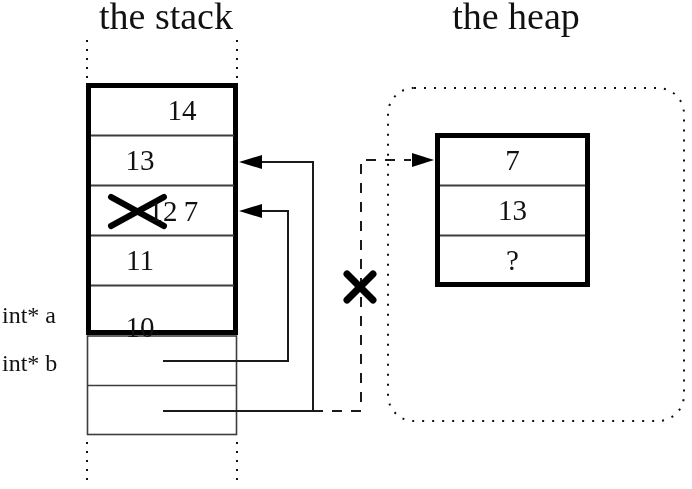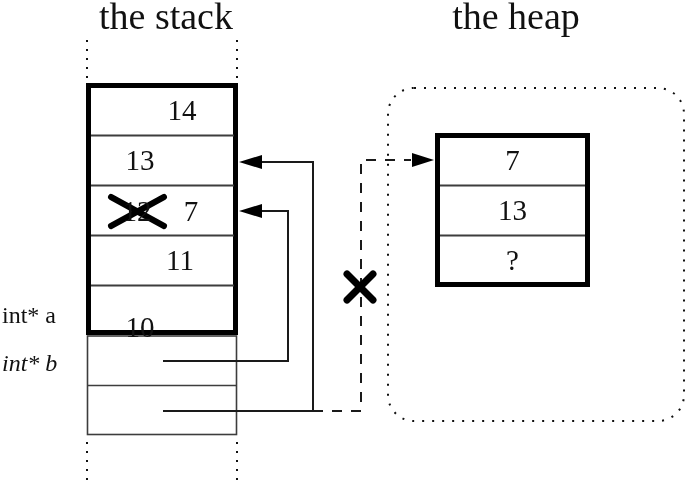--- a/index.html
+++ b/index.html
@@ -62,25 +62,25 @@
       <line x1="347" y1="274" x2="373" y2="300" stroke="#000" stroke-width="7" stroke-linecap="round"></line>
       <line x1="347" y1="300" x2="373" y2="274" stroke="#000" stroke-width="7" stroke-linecap="round"></line>
     </g>
   </svg>
 
   <div class="txt title" style="left:86px;top:1px;width:160px;">the stack</div>
   <div class="txt title" style="left:436px;top:1px;width:160px;">the heap</div>
 
   <div class="txt cellval" style="left:86px;top:85px;width:108px;margin-left:42px;">14</div>
   <div class="txt cellval" style="left:86px;top:135px;width:108px;">13</div>
-  <div class="txt cellval" style="left:86px;top:186px;width:102px;">12</div>
+  <div class="txt cellval" style="left:86px;top:186px;width:102px;padding-left:26px;">12</div>
   <div class="txt cellval" style="left:178px;top:186px;width:26px;">7</div>
-  <div class="txt cellval" style="left:86px;top:235px;width:108px;text-align:right;">11</div>
+  <div class="txt cellval" style="left:86px;top:235px;width:108px;">11</div>
   <div class="txt cellval" style="left:86px;top:302px;width:108px;">10</div>
 
   <div class="txt varlabel" style="left:2px;top:300px;width:82px;">int* a</div>
-  <div class="txt varlabel" style="left:2px;top:348px;width:82px;font-style:italic;">int* b</div>
+  <div class="txt varlabel" style="left:2px;top:348px;width:82px;">int* b</div>
 
   <div class="txt cellval" style="left:435px;top:135px;width:155px;">7</div>
   <div class="txt cellval" style="left:435px;top:185px;width:155px;">13</div>
   <div class="txt cellval" style="left:435px;top:235px;width:155px;">?</div>
 
 </div>
 
 </body></html>

